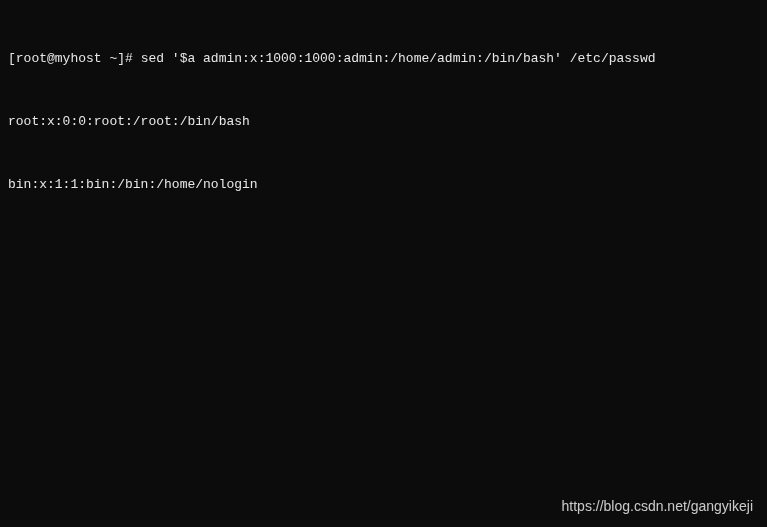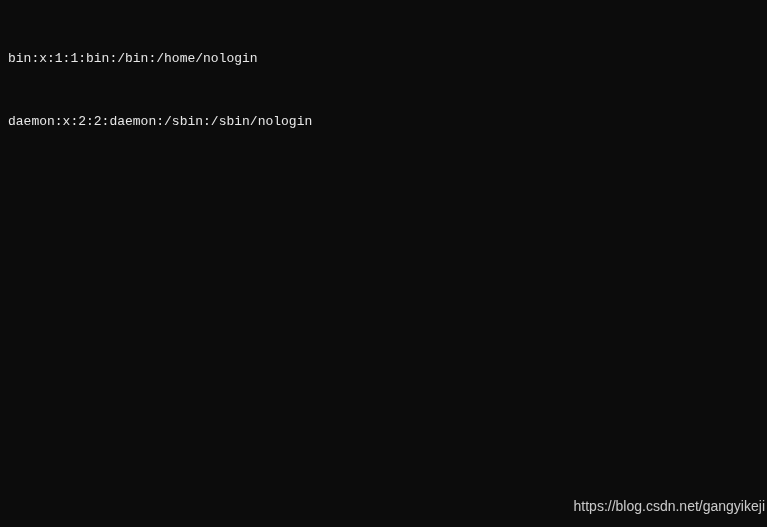--- a/index.html
+++ b/index.html
@@ -14,35 +14,36 @@
     padding: 6px 8px;
     overflow: hidden;
     position: relative;
   }
   .terminal {
     white-space: pre;
   }
   .line { display: block; }
   .watermark {
     position: absolute;
-    right: 2px;
+    right: 14px;
     bottom: 10px;
     color: #eaeaea;
     font-family: Arial, sans-serif;
     font-size: 14px;
     opacity: 0.85;
     padding-left: 36px;
   }
 </style>
 </head>
 <body>
 
 <div class="terminal">
+  <span class="line"><span>[root@myhost ~]# </span><span>sed '$a admin:x:1000:1000:admin:/home/admin:/bin/bash' /etc/passwd</span></span>
+  <span class="line">root:x:0:0:root:/root:/bin/bash</span>
   <span class="line">bin:x:1:1:bin:/bin:/home/nologin</span>
-  <span class="line">daemon:x:2:2:daemon:/sbin:/sbin/nologin</span>
   
   
   
   
   
   
   
   
   
   

